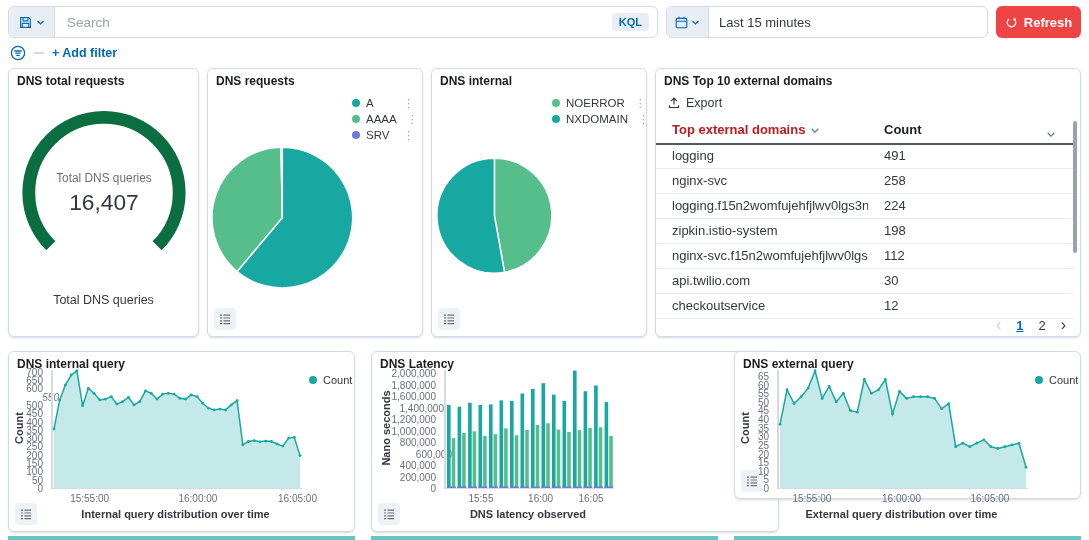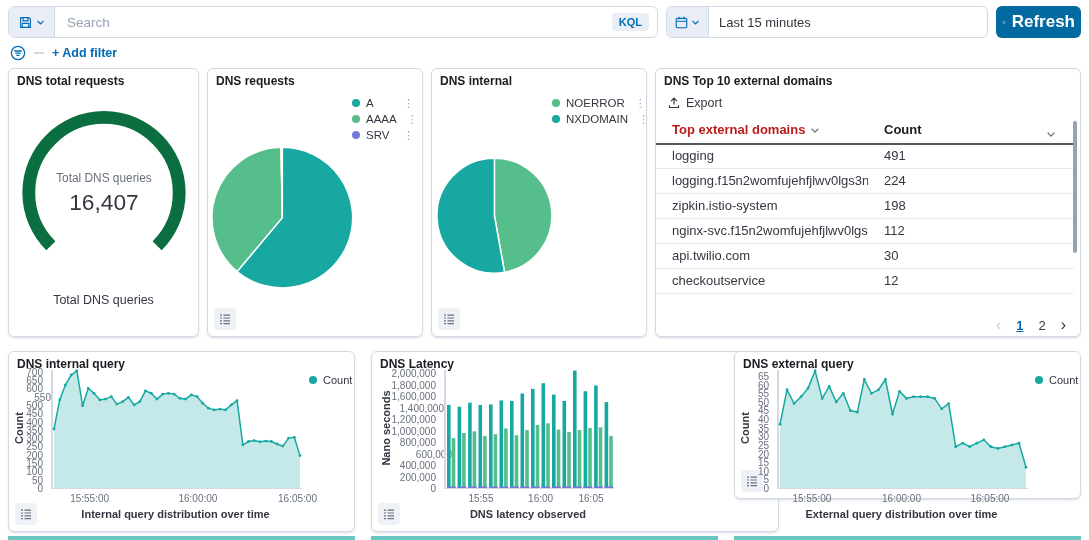--- a/index.html
+++ b/index.html
@@ -9,21 +9,21 @@
   
   .querybar{position:absolute;left:8px;top:6px;width:650px;height:32px;border:1px solid #D3DAE6;border-radius:6px;display:flex;align-items:stretch;overflow:hidden;background:#fff;box-sizing:border-box;}
   .save-btn{width:46px;background:#E9EEF6;border:none;border-right:1px solid #D3DAE6;display:flex;align-items:center;justify-content:center;gap:4px;cursor:pointer;}
   .search-area{flex:1;display:flex;align-items:center;padding:0 8px 0 12px;}
   .search-placeholder{color:#98A2B3;font-size:13.5px;flex:1;}
   .kql-badge{background:#E9EEF6;color:#006BB4;font-weight:700;font-size:11px;padding:3px 7px;border-radius:4px;}
   .dategroup{position:absolute;left:666px;top:6px;width:322px;height:32px;border:1px solid #D3DAE6;border-radius:6px;display:flex;align-items:stretch;overflow:hidden;background:#fff;box-sizing:border-box;}
   .cal-btn{width:42px;background:#E9EEF6;border:none;border-right:1px solid #D3DAE6;display:flex;align-items:center;justify-content:center;gap:3px;cursor:pointer;}
   .time-text{flex:1;display:flex;align-items:center;padding-left:10px;font-size:13px;color:#343741;}
   .show-dates{display:flex;align-items:center;padding-right:10px;color:#006BB4;font-size:13px;font-weight:600;cursor:pointer;}
-  .refresh-btn{position:absolute;left:996px;top:6px;width:85px;height:32px;background:#0369a1;color:#fff;border:none;border-radius:6px;font-weight:700;font-size:17px;display:flex;align-items:center;justify-content:center;gap:6px;cursor:pointer;font-family:inherit;}
+  .refresh-btn{position:absolute;left:996px;top:6px;width:85px;height:32px;background:#ef4444;color:#fff;border:none;border-radius:6px;font-weight:700;font-size:13px;display:flex;align-items:center;justify-content:center;gap:6px;cursor:pointer;font-family:inherit;}
   .filterbar{position:absolute;left:10px;top:44px;height:18px;display:flex;align-items:center;gap:8px;}
   .filter-dash{width:10px;height:2px;background:#D3DAE6;}
   .add-filter{color:#006BB4;font-size:12.5px;font-weight:600;cursor:pointer;}
 
   
   .panel{position:absolute;background:#fff;border:1px solid #D3DAE6;border-radius:6px;box-shadow:0 2px 2px -1px rgba(152,162,179,.3),0 1px 5px -2px rgba(152,162,179,.3);box-sizing:border-box;}
   .panel-title{position:absolute;top:5px;left:8px;font-size:12px;font-weight:700;color:#1A1C21;z-index:3;cursor:pointer;}
   .p-gauge{left:8px;top:68px;width:191px;height:269px;}
   .p-requests{left:207px;top:68px;width:216px;height:269px;}
   .p-responses{left:431px;top:68px;width:216px;height:269px;}
@@ -215,20 +215,24 @@
       <span class="th2-sort"><svg width="10" height="10" viewBox="0 0 12 12">
             <path d="M2 4.5l4 4 4-4" fill="none" stroke="#69707D" stroke-width="1.4"></path>
           </svg></span>
     </div>
     <div class="tbl-body">
         <div class="trow">
           <div class="td1">logging</div>
           <div class="td2">491</div>
         </div>
         <div class="trow">
+          <div class="td1">nginx-svc</div>
+          <div class="td2">258</div>
+        </div>
+        <div class="trow">
           <div class="td1">logging.f15n2womfujehfjlwv0lgs3nog....</div>
           <div class="td2">224</div>
         </div>
         <div class="trow">
           <div class="td1">zipkin.istio-system</div>
           <div class="td2">198</div>
         </div>
         <div class="trow">
           <div class="td1">nginx-svc.f15n2womfujehfjlwv0lgs3no...</div>
           <div class="td2">112</div>
@@ -258,21 +262,21 @@
     <div class="legend-toggle">
       <svg width="12" height="12" viewBox="0 0 12 12">
           <g stroke="#69707D" stroke-width="1.2">
             <path d="M1 2.2h2M4.5 2.2H11M1 5h2M4.5 5H11M1 7.8h2M4.5 7.8H11M1 10.6h2M4.5 10.6H11"></path>
           </g>
         </svg>
     </div>
   <div class="ytick" style="left: 0px; width: 34px; top: 14.662px;">700</div>
       <div class="ytick" style="left: 0px; width: 34px; top: 22.9718px;">650</div>
       <div class="ytick" style="left: 0px; width: 34px; top: 31.2817px;">600</div>
-      <div class="ytick" style="left: 8px; width: 34px; top: 39.5915px;">550</div>
+      <div class="ytick" style="left: 16px; width: 34px; top: 39.5915px; font-style: italic;">550</div>
       <div class="ytick" style="left: 0px; width: 34px; top: 47.9014px;">500</div>
       <div class="ytick" style="left: 0px; width: 34px; top: 56.2113px;">450</div>
       <div class="ytick" style="left: 0px; width: 34px; top: 64.5211px;">400</div>
       <div class="ytick" style="left: 0px; width: 34px; top: 72.831px;">350</div>
       <div class="ytick" style="left: 0px; width: 34px; top: 81.1408px;">300</div>
       <div class="ytick" style="left: 0px; width: 34px; top: 89.4507px;">250</div>
       <div class="ytick" style="left: 0px; width: 34px; top: 97.7606px;">200</div>
       <div class="ytick" style="left: 0px; width: 34px; top: 106.07px;">150</div>
       <div class="ytick" style="left: 0px; width: 34px; top: 114.38px;">100</div>
       <div class="ytick" style="left: 0px; width: 34px; top: 122.69px;">50</div>

